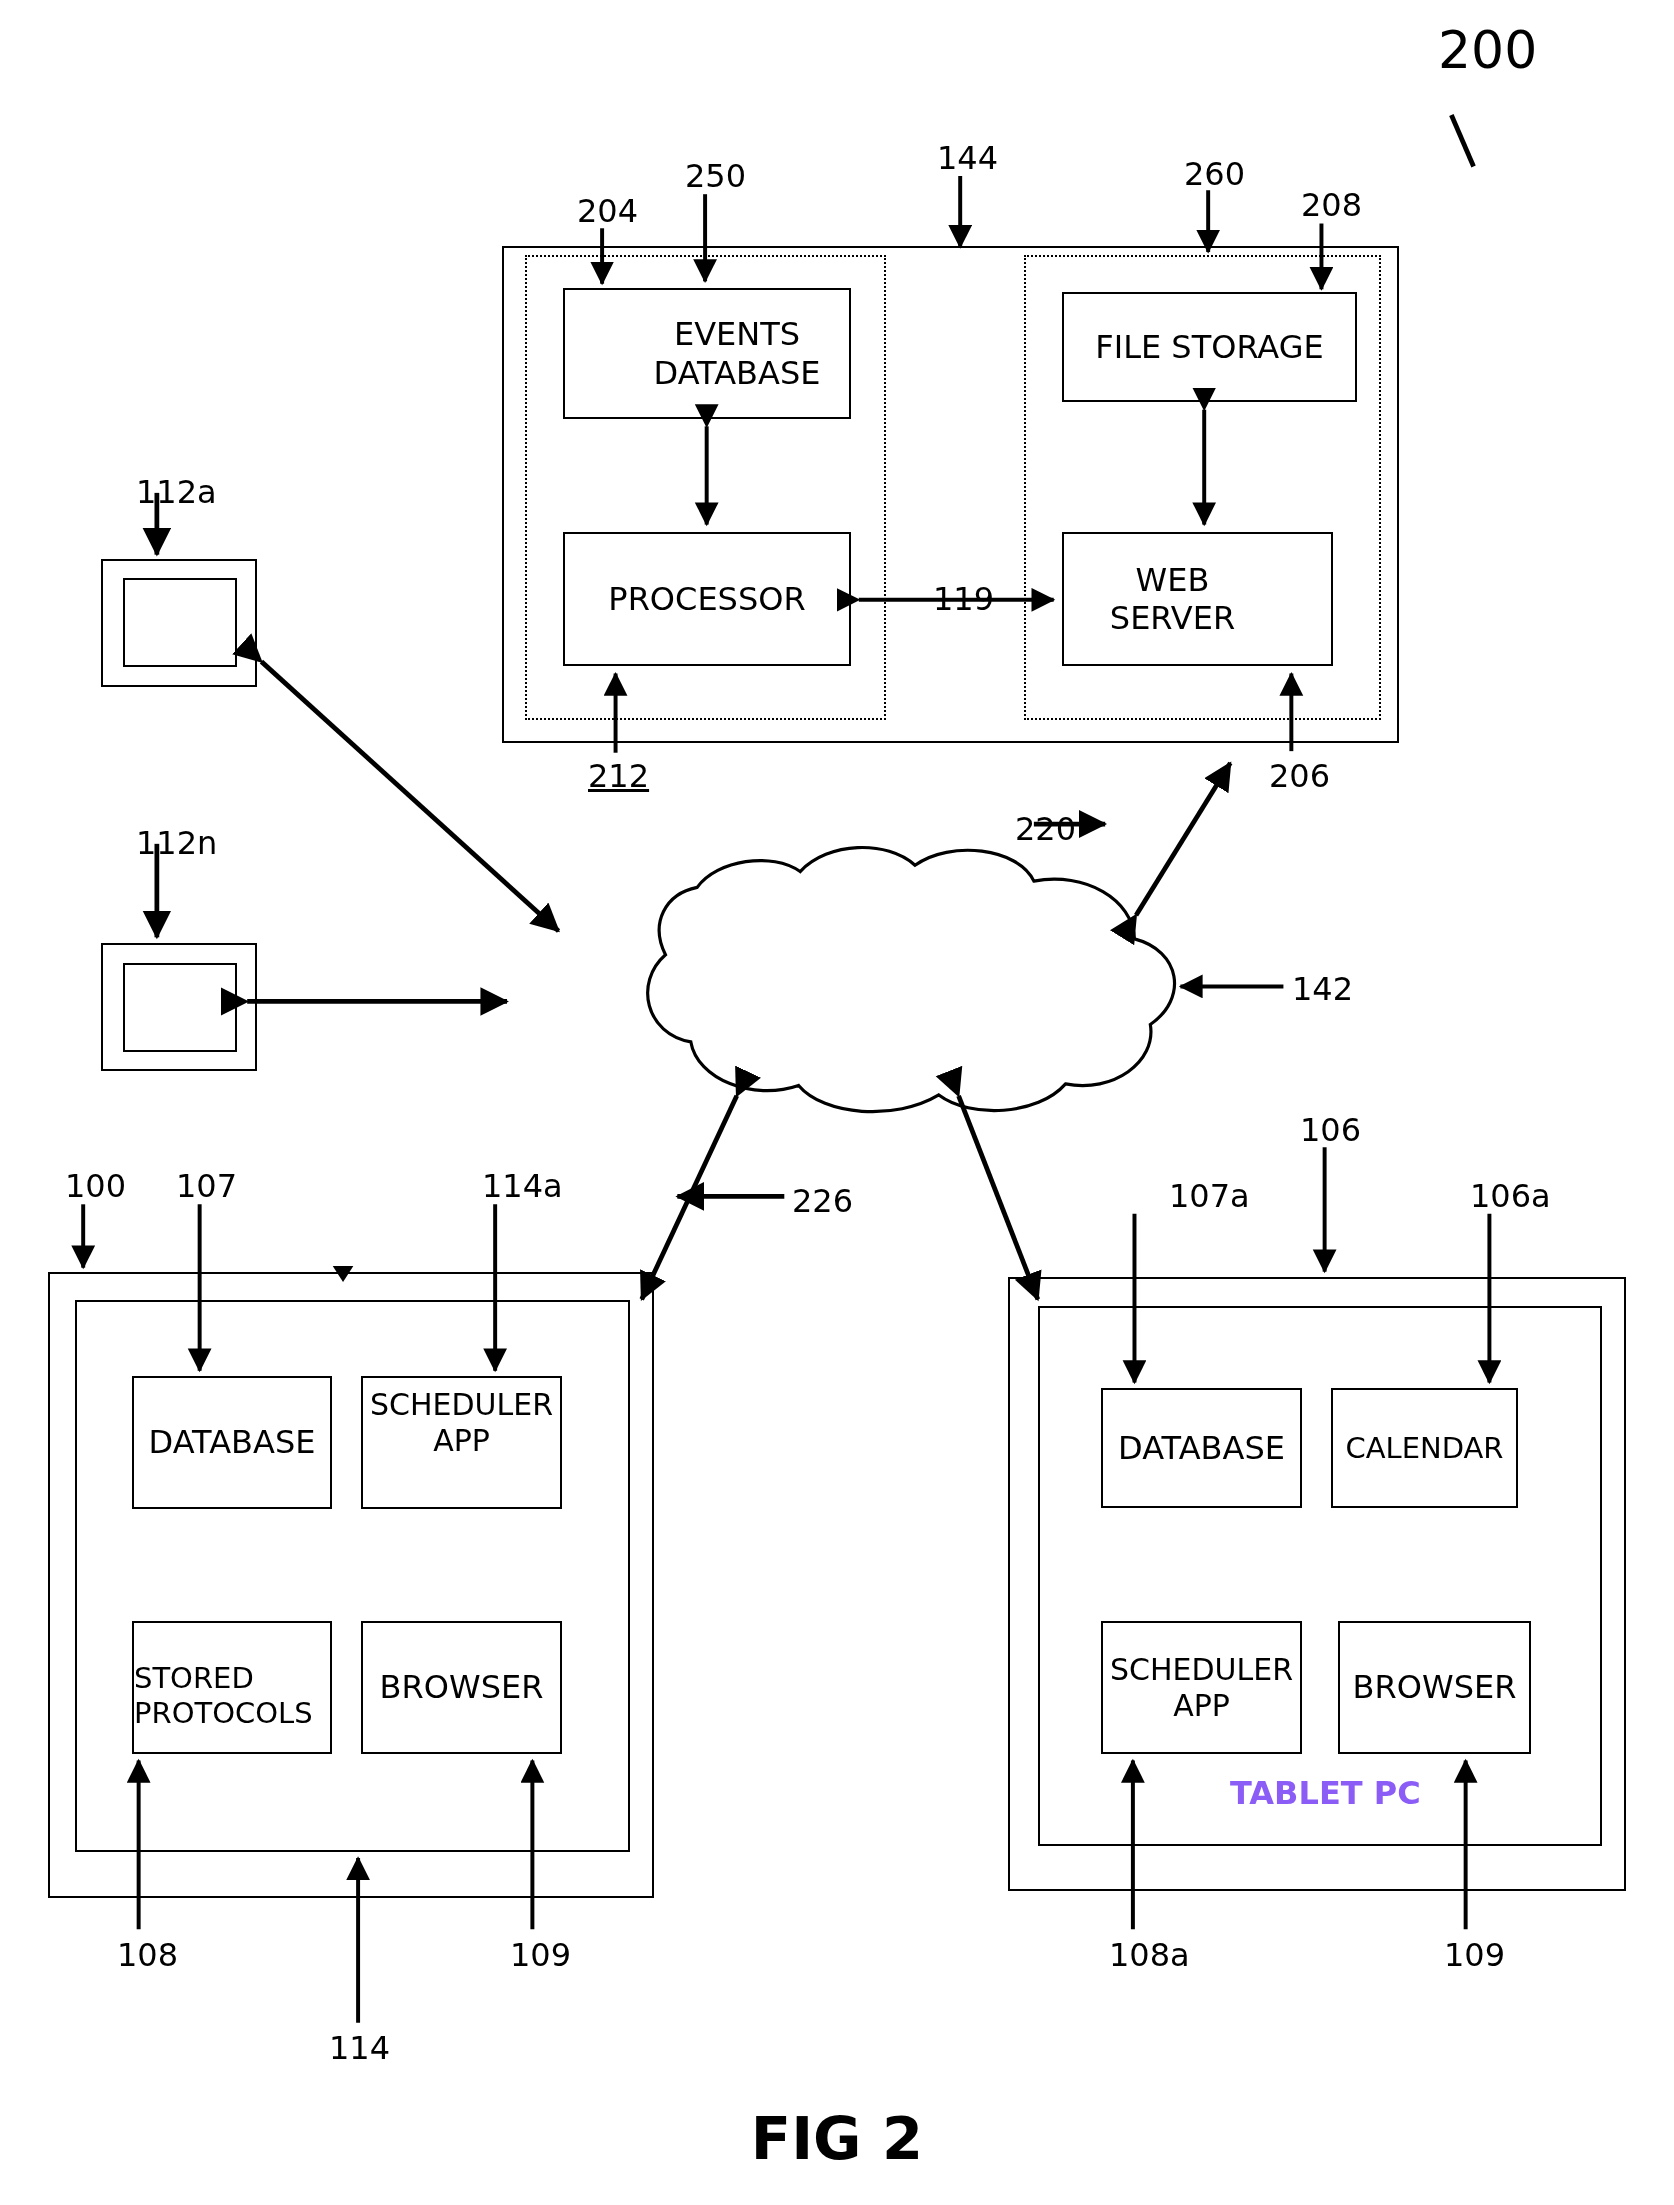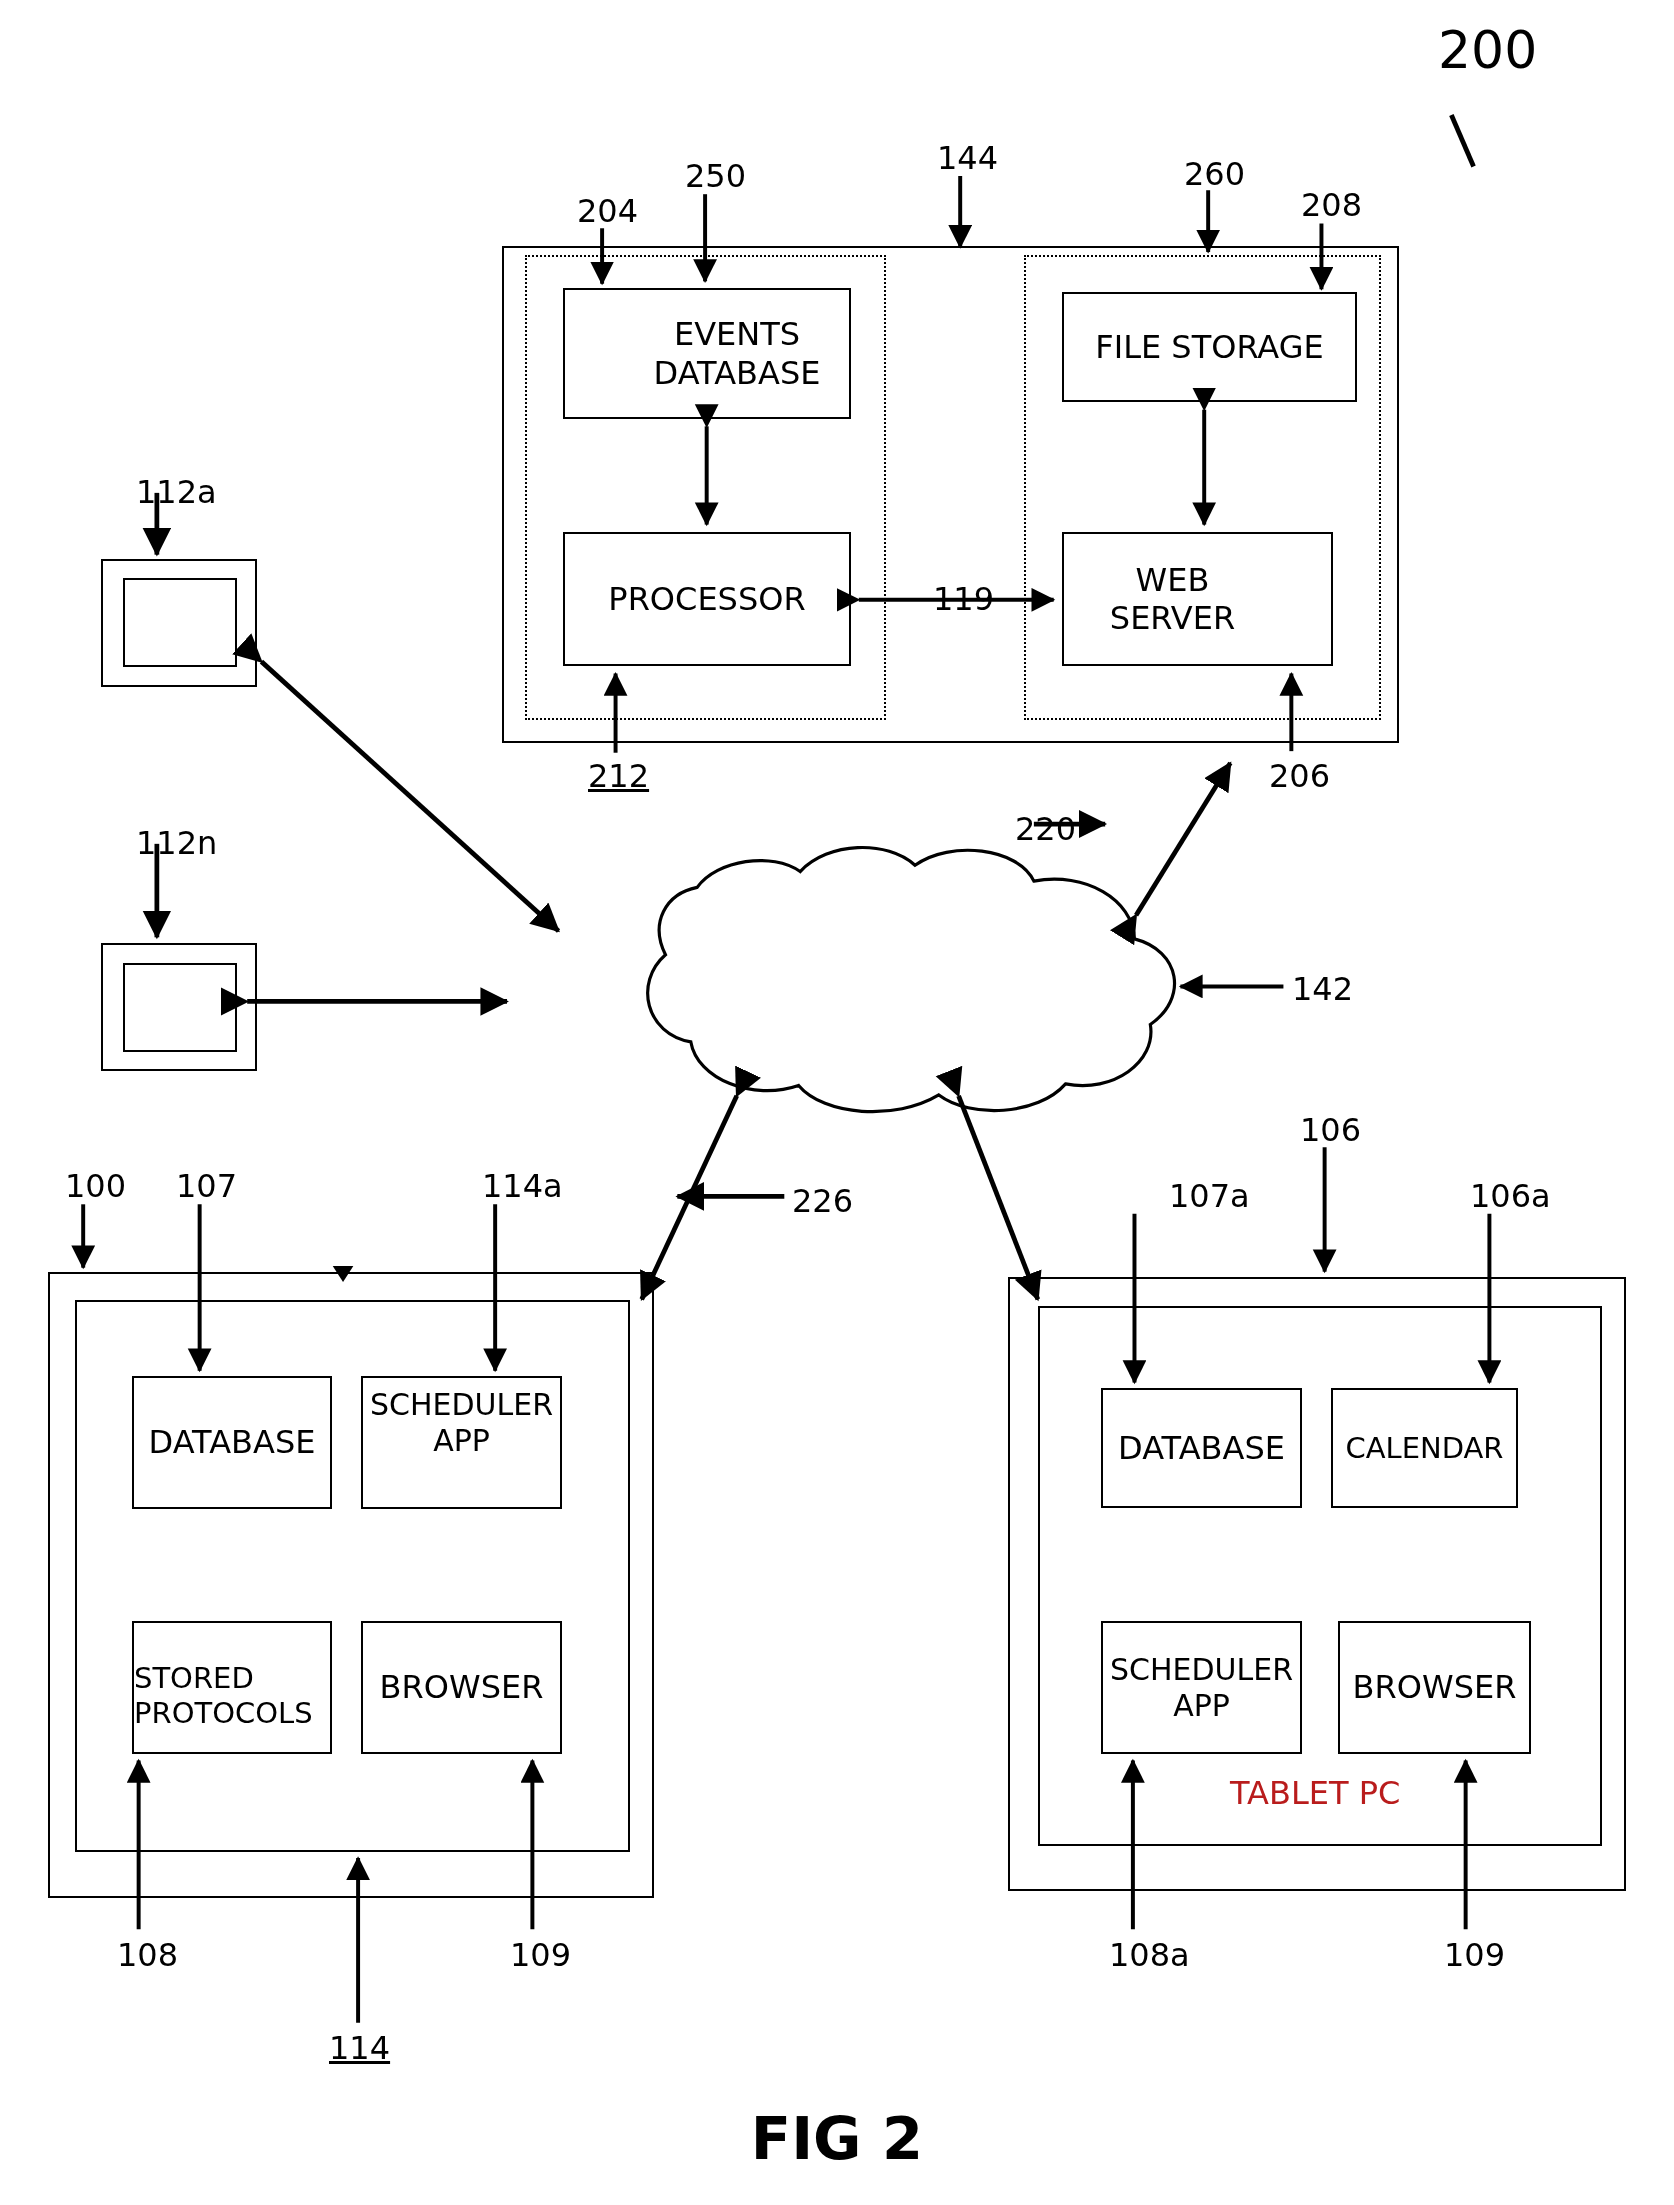--- a/index.html
+++ b/index.html
@@ -23,22 +23,22 @@
   }
   .dotted {
     position: absolute;
     border: 2.4px dotted #000;
     background: transparent;
     box-sizing: border-box;
   }
   .label {
     position: absolute;
     font-family: "DejaVu Sans", sans-serif;
-    font-weight: 400;
-    color: #b91c1c;
+    font-weight: 700;
+    color: #8b5cf6;
     white-space: pre;
     line-height: 1.15;
   }
   .ref {
     position: absolute;
     font-family: "DejaVu Sans", sans-serif;
     font-size: 32px;
     font-weight: 500;
     color: #000;
     white-space: pre;
@@ -155,21 +155,21 @@
 <div class="ref" style="left:1015px; top:810px;">220</div>
 <div class="ref" style="left:1292px; top:970px;">142</div>
 <div class="ref" style="left:136px; top:473px;">112a</div>
 <div class="ref" style="left:136px; top:824px;">112n</div>
 <div class="ref" style="left:792px; top:1182px;">226</div>
 <div class="ref" style="left:65px; top:1167px;">100</div>
 <div class="ref" style="left:176px; top:1167px;">107</div>
 <div class="ref" style="left:482px; top:1167px;">114a</div>
 <div class="ref" style="left:117px; top:1936px;">108</div>
 <div class="ref" style="left:510px; top:1936px;">109</div>
-<div class="ref" style="left:329px; top:2029px;text-decoration:underline;">114</div>
+<div class="ref" style="left:329px; top:2029px;">114</div>
 <div class="ref" style="left:1157px; top:1177px;margin-left:12px;">107a</div>
 <div class="ref" style="left:1300px; top:1111px;">106</div>
 <div class="ref" style="left:1470px; top:1177px;">106a</div>
 <div class="ref" style="left:1109px; top:1936px;">108a</div>
 <div class="ref" style="left:1444px; top:1936px;">109</div>
 
 <div id="fignum200" style="left:1438px; top:20px;">200</div>
 <div id="figtitle" style="top:2104px;">FIG 2</div>
 
 <svg class="overlay" viewBox="0 0 2113 2783" xmlns="http://www.w3.org/2000/svg">

